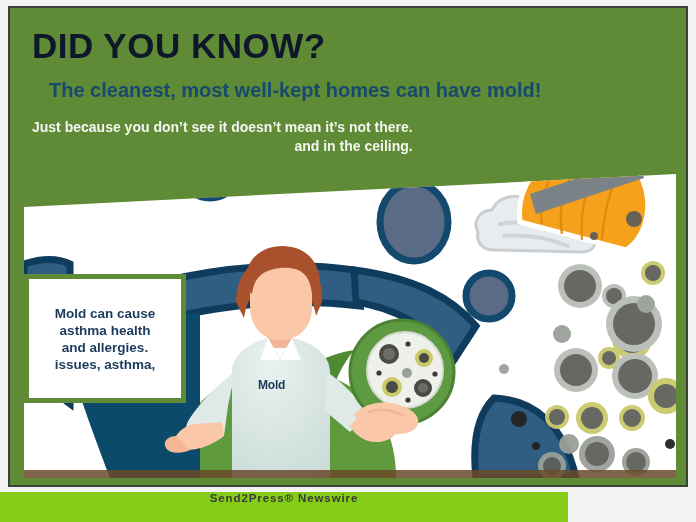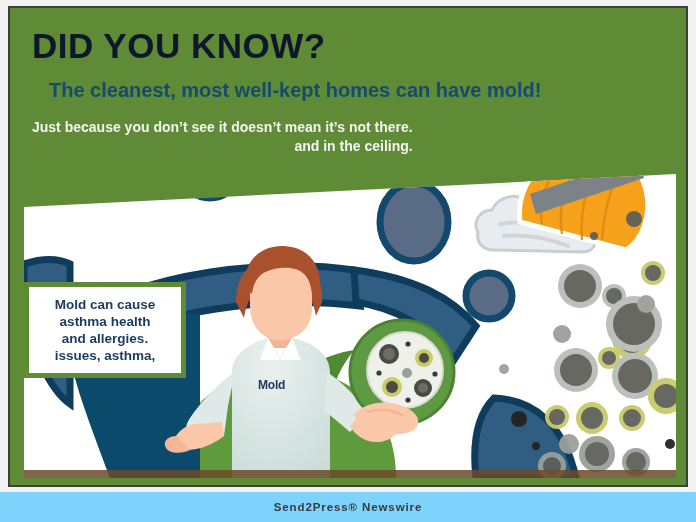--- a/index.html
+++ b/index.html
@@ -100,49 +100,48 @@
 
   
   #art { position:absolute; left:0; top:0; }
 
   
   #callout {
     position: absolute;
     left: 24px;
     top: 274px;
     width: 162px;
-    height: 96px;
+    height: 129px;
     background: #ffffff;
     border: 5px solid #5f8a36;
     box-sizing: border-box;
     z-index: 60;
     display: flex;
     align-items: center;
     justify-content: center;
-    margin-top: 8px;
   }
   #callout .txt {
     color: #1b3a5c;
     font-size: 13.5px;
     font-weight: bold;
     line-height: 17px;
     text-align: center;
   }
 
   
   #footer {
     position: absolute;
     left: 0;
     top: 492px;
-    width: 696px;
+    width: 568px;
     height: 30px;
     display: flex;
-    align-items: center;
+    align-items: flex-start;
     justify-content: center;
-    background: #7dd3fc;
+    background: #84cc16;
   }
   #footer .credit {
     color: #3a3a3a;
     font-size: 11.5px;
     font-weight: bold;
     letter-spacing: 0.9px;
   }
 </style>
 </head>
 <body>

